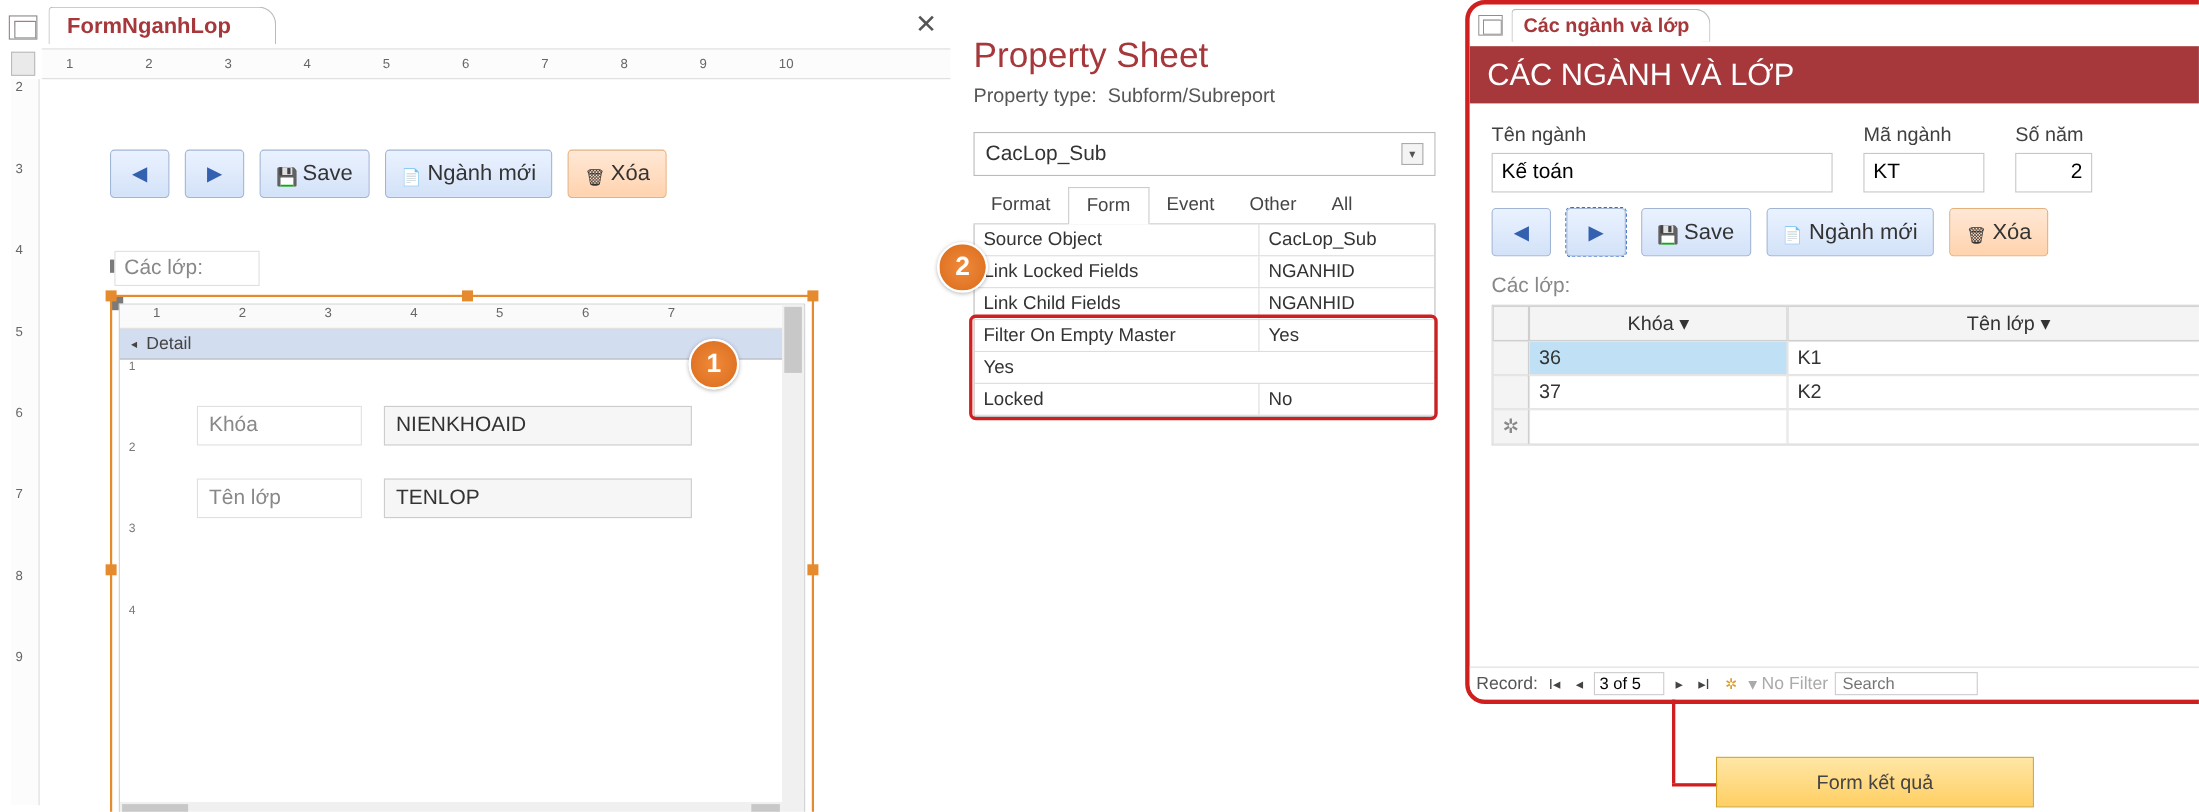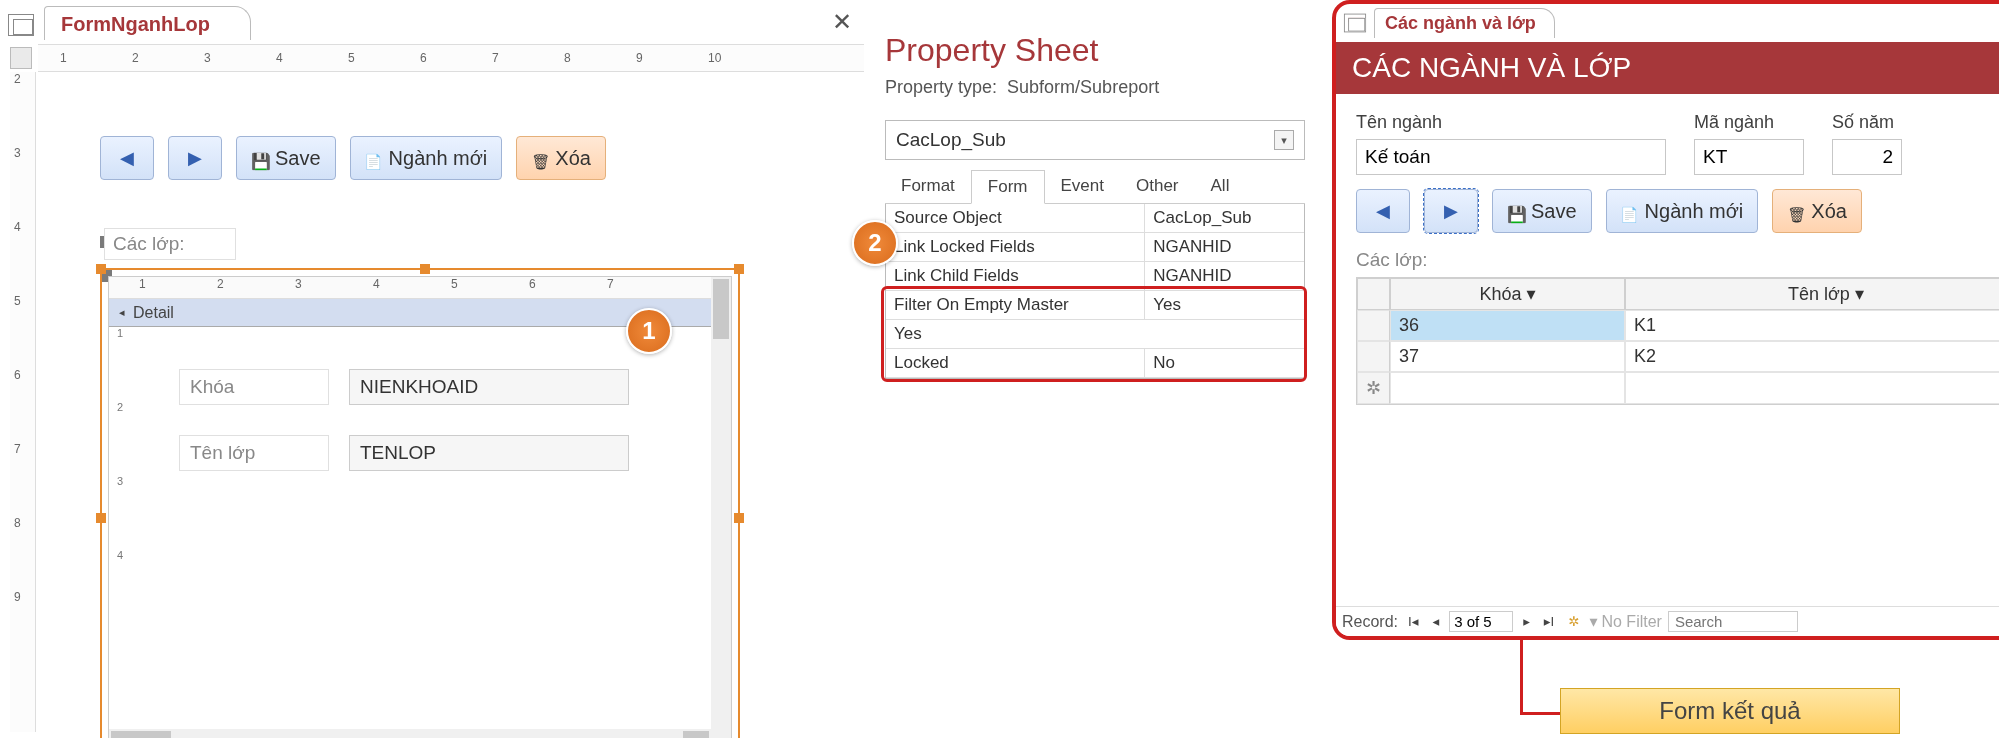--- a/index.html
+++ b/index.html
@@ -96,21 +96,21 @@
   .ds .rowhdr{width:28px;background:#f4f4f4;border-right:1px solid #cfcfcf;}
   .ds .newrow .rowhdr::before{content:'✲';color:#888;}
   
   .navbar{height:30px;display:flex;align-items:center;font-size:16px;color:#555;gap:6px;padding:0 6px;border-top:1px solid #ddd;background:#fff;}
   .navbar .nb{border:none;background:none;color:#444;padding:0 4px;}
   .navbar input.rec{width:64px;border:1px solid #ccc;padding:1px 4px;font-size:15px;}
   .navbar .filter{color:#aaa;display:flex;align-items:center;gap:4px;}
   .navbar input.search{border:1px solid #ccc;padding:1px 6px;width:130px;font-size:15px;}
   .result-line{position:absolute;left:1520px;top:636px;width:3px;height:76px;background:#cf1f1f;}
   .result-line2{position:absolute;left:1520px;top:712px;width:42px;height:3px;background:#cf1f1f;}
-  .result-box{position:absolute;left:1560px;top:688px;width:340px;height:46px;background:linear-gradient(#ffe7a6,#ffcf63);border:1px solid #d3a424;display:flex;align-items:center;justify-content:center;font-size:24px;color:#444;}
+  .result-box{position:absolute;left:1560px;top:688px;width:289px;height:46px;background:linear-gradient(#ffe7a6,#ffcf63);border:1px solid #d3a424;display:flex;align-items:center;justify-content:center;font-size:18px;color:#444;}
 </style>
 </head>
 <body>
 
 <div class="left-panel">
   <div class="form-tab-row">
     <span class="form-icon"></span>
     <div class="tab-shape">FormNganhLop</div>
     <span class="close-x">✕</span>
   </div>

